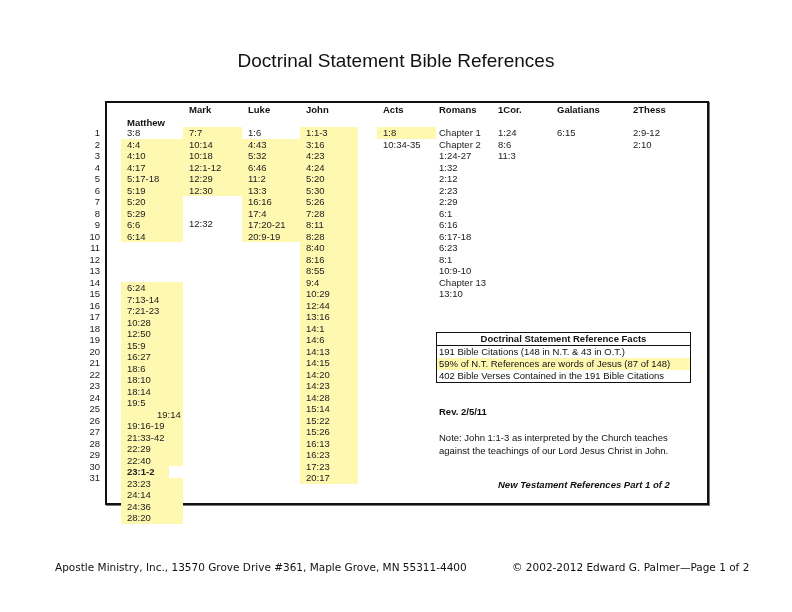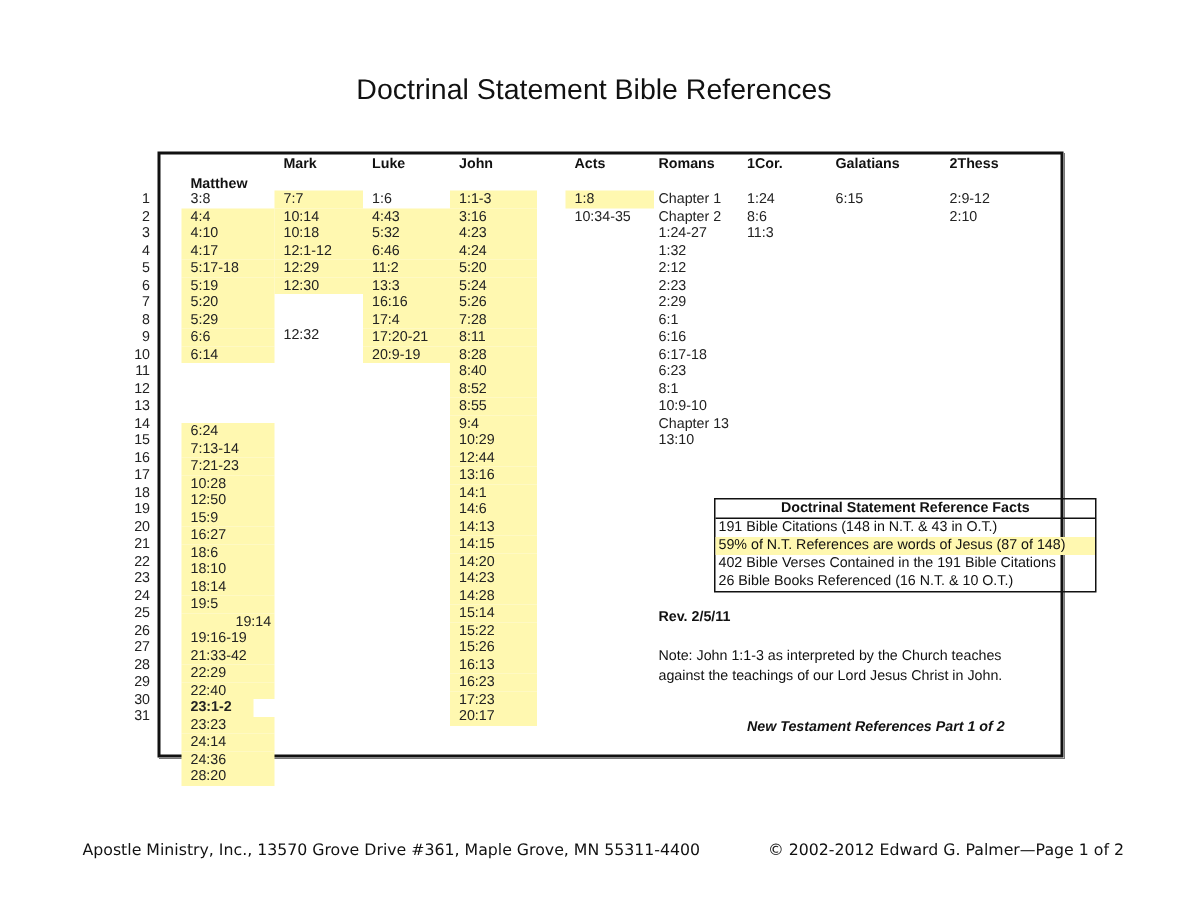--- a/index.html
+++ b/index.html
@@ -9,21 +9,21 @@
            font-size:19px; color:#111; }
   .rownums { position:absolute; left:80px; top:127px; width:20px; }
   .rownum { height:11.5px; line-height:11.5px; font-size:9.5px; text-align:right; color:#222; }
   .frame { position:absolute; left:105px; top:101px; width:604px; height:404px;
            border:2px solid #111; box-sizing:border-box; box-shadow:1px 1px 0 #777; }
   .col { position:absolute; top:101px; }
   .col-head { position:absolute; top:3px; font-size:9.5px; font-weight:bold; color:#111; white-space:nowrap; }
   .cells { position:absolute; top:26px; }
   .cell { height:11.5px; line-height:11.5px; font-size:9.5px; padding-left:6px; box-sizing:border-box; white-space:nowrap; color:#222; }
   .hl { background:#fff8b0; }
-  .facts { position:absolute; left:436px; top:332px; width:255px; border:1.5px solid #111; box-sizing:border-box; font-size:9.5px;margin-left:40px; }
+  .facts { position:absolute; left:436px; top:332px; width:255px; border:1.5px solid #111; box-sizing:border-box; font-size:9.5px; }
   .facts-title { text-align:center; font-weight:bold; border-bottom:1px solid #111; height:12px; line-height:12px; }
   .fact { height:12px; line-height:12px; padding-left:2px; white-space:nowrap; }
   .rev { position:absolute; left:439px; top:406px; font-size:9.5px; font-weight:bold; }
   .note { position:absolute; left:439px; top:431px; font-size:9.5px; line-height:13px; width:260px; }
   .part { position:absolute; left:498px; top:479px; font-size:9.5px; font-weight:bold; font-style:italic; }
   .foot-left { position:absolute; left:55px; top:561px; font-size:10.5px; font-family:"DejaVu Sans", sans-serif; }
   .foot-right { position:absolute; left:512px; top:561px; font-size:10.5px; font-family:"DejaVu Sans", sans-serif; }
 </style>
 </head>
 <body>
@@ -131,27 +131,27 @@
       </div>
     </div>
     <div class="col" style="left: 300px; width: 58px;">
       <div class="col-head" style="left: 6px;">John</div>
       <div class="cells" style="width: 58px;">
         <div class="cell hl" style="width: 58px;">1:1-3</div>
         <div class="cell hl" style="width: 58px;">3:16</div>
         <div class="cell hl" style="width: 58px;">4:23</div>
         <div class="cell hl" style="width: 58px;">4:24</div>
         <div class="cell hl" style="width: 58px;">5:20</div>
-        <div class="cell hl" style="width: 58px;">5:24</div>
+        <div class="cell hl" style="width: 58px;">5:30</div>
         <div class="cell hl" style="width: 58px;">5:26</div>
         <div class="cell hl" style="width: 58px;">7:28</div>
         <div class="cell hl" style="width: 58px;">8:11</div>
         <div class="cell hl" style="width: 58px;">8:28</div>
         <div class="cell hl" style="width: 58px;">8:40</div>
-        <div class="cell hl" style="width: 58px;">8:52</div>
+        <div class="cell hl" style="width: 58px;">8:16</div>
         <div class="cell hl" style="width: 58px;">8:55</div>
         <div class="cell hl" style="width: 58px;">9:4</div>
         <div class="cell hl" style="width: 58px;">10:29</div>
         <div class="cell hl" style="width: 58px;">12:44</div>
         <div class="cell hl" style="width: 58px;">13:16</div>
         <div class="cell hl" style="width: 58px;">14:1</div>
         <div class="cell hl" style="width: 58px;">14:6</div>
         <div class="cell hl" style="width: 58px;">14:13</div>
         <div class="cell hl" style="width: 58px;">14:15</div>
         <div class="cell hl" style="width: 58px;">14:20</div>
@@ -214,21 +214,20 @@
         <div class="cell" style="width: 60px;">2:10</div>
       </div>
     </div>
   </div>
 
 <div class="facts">
   <div class="facts-title">Doctrinal Statement Reference Facts</div>
   <div class="fact">191 Bible Citations (148 in N.T. &amp; 43 in O.T.)</div>
   <div class="fact hl">59% of N.T. References are words of Jesus (87 of 148)</div>
   <div class="fact">402 Bible Verses Contained in the 191 Bible Citations</div>
-  <div class="fact">26 Bible Books Referenced (16 N.T. &amp; 10 O.T.)</div>
 </div>
 
 <div class="rev">Rev. 2/5/11</div>
 <div class="note">Note: John 1:1-3 as interpreted by the Church teaches against the teachings of our Lord Jesus Christ in John.</div>
 <div class="part">New Testament References Part 1 of 2</div>
 
 <div class="foot-left">Apostle Ministry, Inc., 13570 Grove Drive #361, Maple Grove, MN 55311-4400</div>
 <div class="foot-right">© 2002-2012 Edward G. Palmer—Page 1 of 2</div>
 
 </body></html>

